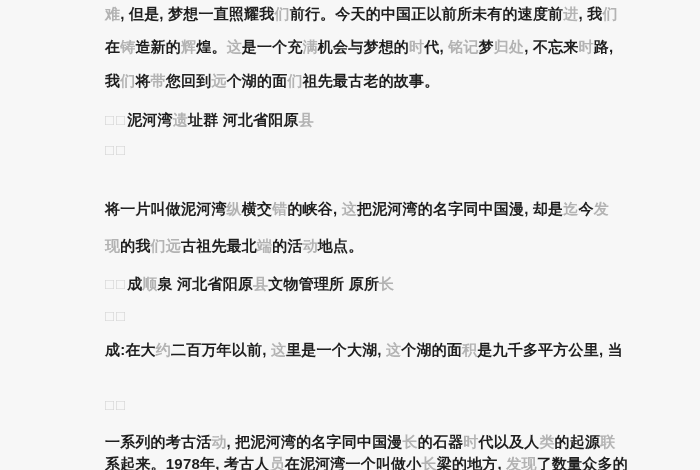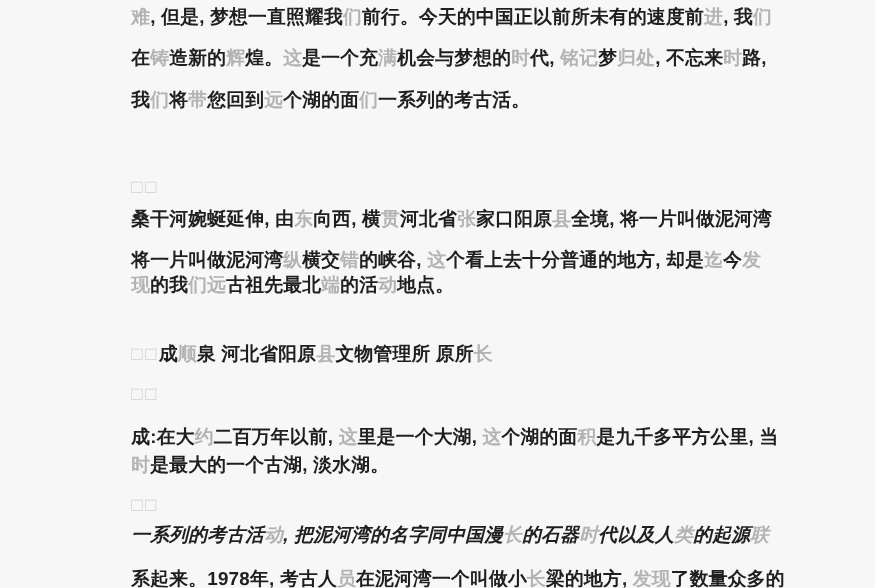--- a/index.html
+++ b/index.html
@@ -26,26 +26,25 @@
   .seg-faded  { color: var(--faded, #b3b3b3); }
   .seg-marker { color: var(--marker, #d2d2d2); letter-spacing: 2px; font-weight: 400; }
 </style>
 </head>
 <body>
 
 <div class="page">
   <div class="lines-host" id="lines-host">
       <div class="line" style="top: 4px;"><span class="seg-faded">难</span><span class="seg-ink">, 但是, 梦想一直照耀我</span><span class="seg-faded">们</span><span class="seg-ink">前行。今天的中国正以前所未有的速度前</span><span class="seg-faded">进</span><span class="seg-ink">, 我</span><span class="seg-faded">们</span></div>
       <div class="line" style="top: 37px;"><span class="seg-ink">在</span><span class="seg-faded">铸</span><span class="seg-ink">造新的</span><span class="seg-faded">辉</span><span class="seg-ink">煌。</span><span class="seg-faded">这</span><span class="seg-ink">是一个充</span><span class="seg-faded">满</span><span class="seg-ink">机会与梦想的</span><span class="seg-faded">时</span><span class="seg-ink">代, </span><span class="seg-faded">铭记</span><span class="seg-ink">梦</span><span class="seg-faded">归处</span><span class="seg-ink">, 不忘来</span><span class="seg-faded">时</span><span class="seg-ink">路,</span></div>
-      <div class="line" style="top: 71px;"><span class="seg-ink">我</span><span class="seg-faded">们</span><span class="seg-ink">将</span><span class="seg-faded">带</span><span class="seg-ink">您回到</span><span class="seg-faded">远</span><span class="seg-ink">个湖的面</span><span class="seg-faded">们</span><span class="seg-ink">一系列的考古活。</span></div>
+      <div class="line" style="top: 71px;"><span class="seg-ink">我</span><span class="seg-faded">们</span><span class="seg-ink">将</span><span class="seg-faded">带</span><span class="seg-ink">您回到</span><span class="seg-faded">远</span><span class="seg-ink">个湖的面</span><span class="seg-faded">们</span><span class="seg-ink">祖先最古老的故事。</span></div>
+      <div class="line" style="top: 110px;"><span class="seg-marker">□□</span><span class="seg-ink">泥河湾</span><span class="seg-faded">遗</span><span class="seg-ink">址群 河北省阳原</span><span class="seg-faded">县</span></div>
       <div class="line" style="top: 140px;"><span class="seg-marker">□□</span></div>
-      <div class="line" style="top: 166px;"><span class="seg-ink">桑干河婉蜒延伸, 由</span><span class="seg-faded">东</span><span class="seg-ink">向西, 横</span><span class="seg-faded">贯</span><span class="seg-ink">河北省</span><span class="seg-faded">张</span><span class="seg-ink">家口阳原</span><span class="seg-faded">县</span><span class="seg-ink">全境, 将一片叫做泥河湾</span></div>
-      <div class="line" style="top: 199px;"><span class="seg-ink">将一片叫做泥河湾</span><span class="seg-faded">纵</span><span class="seg-ink">横交</span><span class="seg-faded">错</span><span class="seg-ink">的峡谷, </span><span class="seg-faded">这</span><span class="seg-ink">个看上去十分普通的地方, 却是</span><span class="seg-faded">迄</span><span class="seg-ink">今</span><span class="seg-faded">发</span></div>
-      <div class="line" style="top: 219px;"><span class="seg-faded">现</span><span class="seg-ink">的我</span><span class="seg-faded">们远</span><span class="seg-ink">古祖先最北</span><span class="seg-faded">端</span><span class="seg-ink">的活</span><span class="seg-faded">动</span><span class="seg-ink">地点。</span></div>
+      <div class="line" style="top: 199px;"><span class="seg-ink">将一片叫做泥河湾</span><span class="seg-faded">纵</span><span class="seg-ink">横交</span><span class="seg-faded">错</span><span class="seg-ink">的峡谷, </span><span class="seg-faded">这</span><span class="seg-ink">把泥河湾的名字同中国漫, 却是</span><span class="seg-faded">迄</span><span class="seg-ink">今</span><span class="seg-faded">发</span></div>
+      <div class="line" style="top: 236px;"><span class="seg-faded">现</span><span class="seg-ink">的我</span><span class="seg-faded">们远</span><span class="seg-ink">古祖先最北</span><span class="seg-faded">端</span><span class="seg-ink">的活</span><span class="seg-faded">动</span><span class="seg-ink">地点。</span></div>
       <div class="line" style="top: 274px;"><span class="seg-marker">□□</span><span class="seg-ink">成</span><span class="seg-faded">顺</span><span class="seg-ink">泉 河北省阳原</span><span class="seg-faded">县</span><span class="seg-ink">文物管理所 原所</span><span class="seg-faded">长</span></div>
       <div class="line" style="top: 306px;"><span class="seg-marker">□□</span></div>
       <div class="line" style="top: 340px;"><span class="seg-ink">成:在大</span><span class="seg-faded">约</span><span class="seg-ink">二百万年以前, </span><span class="seg-faded">这</span><span class="seg-ink">里是一个大湖, </span><span class="seg-faded">这</span><span class="seg-ink">个湖的面</span><span class="seg-faded">积</span><span class="seg-ink">是九千多平方公里, 当</span></div>
-      <div class="line" style="top: 363px;"><span class="seg-faded">时</span><span class="seg-ink">是最大的一个古湖, 淡水湖。</span></div>
       <div class="line" style="top: 395px;"><span class="seg-marker">□□</span></div>
-      <div class="line" style="top: 419px; font-style: italic;"><span class="seg-ink">一系列的考古活</span><span class="seg-faded">动</span><span class="seg-ink">, 把泥河湾的名字同中国漫</span><span class="seg-faded">长</span><span class="seg-ink">的石器</span><span class="seg-faded">时</span><span class="seg-ink">代以及人</span><span class="seg-faded">类</span><span class="seg-ink">的起源</span><span class="seg-faded">联</span></div>
+      <div class="line" style="top: 432px;"><span class="seg-ink">一系列的考古活</span><span class="seg-faded">动</span><span class="seg-ink">, 把泥河湾的名字同中国漫</span><span class="seg-faded">长</span><span class="seg-ink">的石器</span><span class="seg-faded">时</span><span class="seg-ink">代以及人</span><span class="seg-faded">类</span><span class="seg-ink">的起源</span><span class="seg-faded">联</span></div>
       <div class="line" style="top: 454px;"><span class="seg-ink">系起来。1978年, 考古人</span><span class="seg-faded">员</span><span class="seg-ink">在泥河湾一个叫做小</span><span class="seg-faded">长</span><span class="seg-ink">梁的地方, </span><span class="seg-faded">发现</span><span class="seg-ink">了数量众多的</span></div>
     </div>
 </div>
 
 </body></html>

